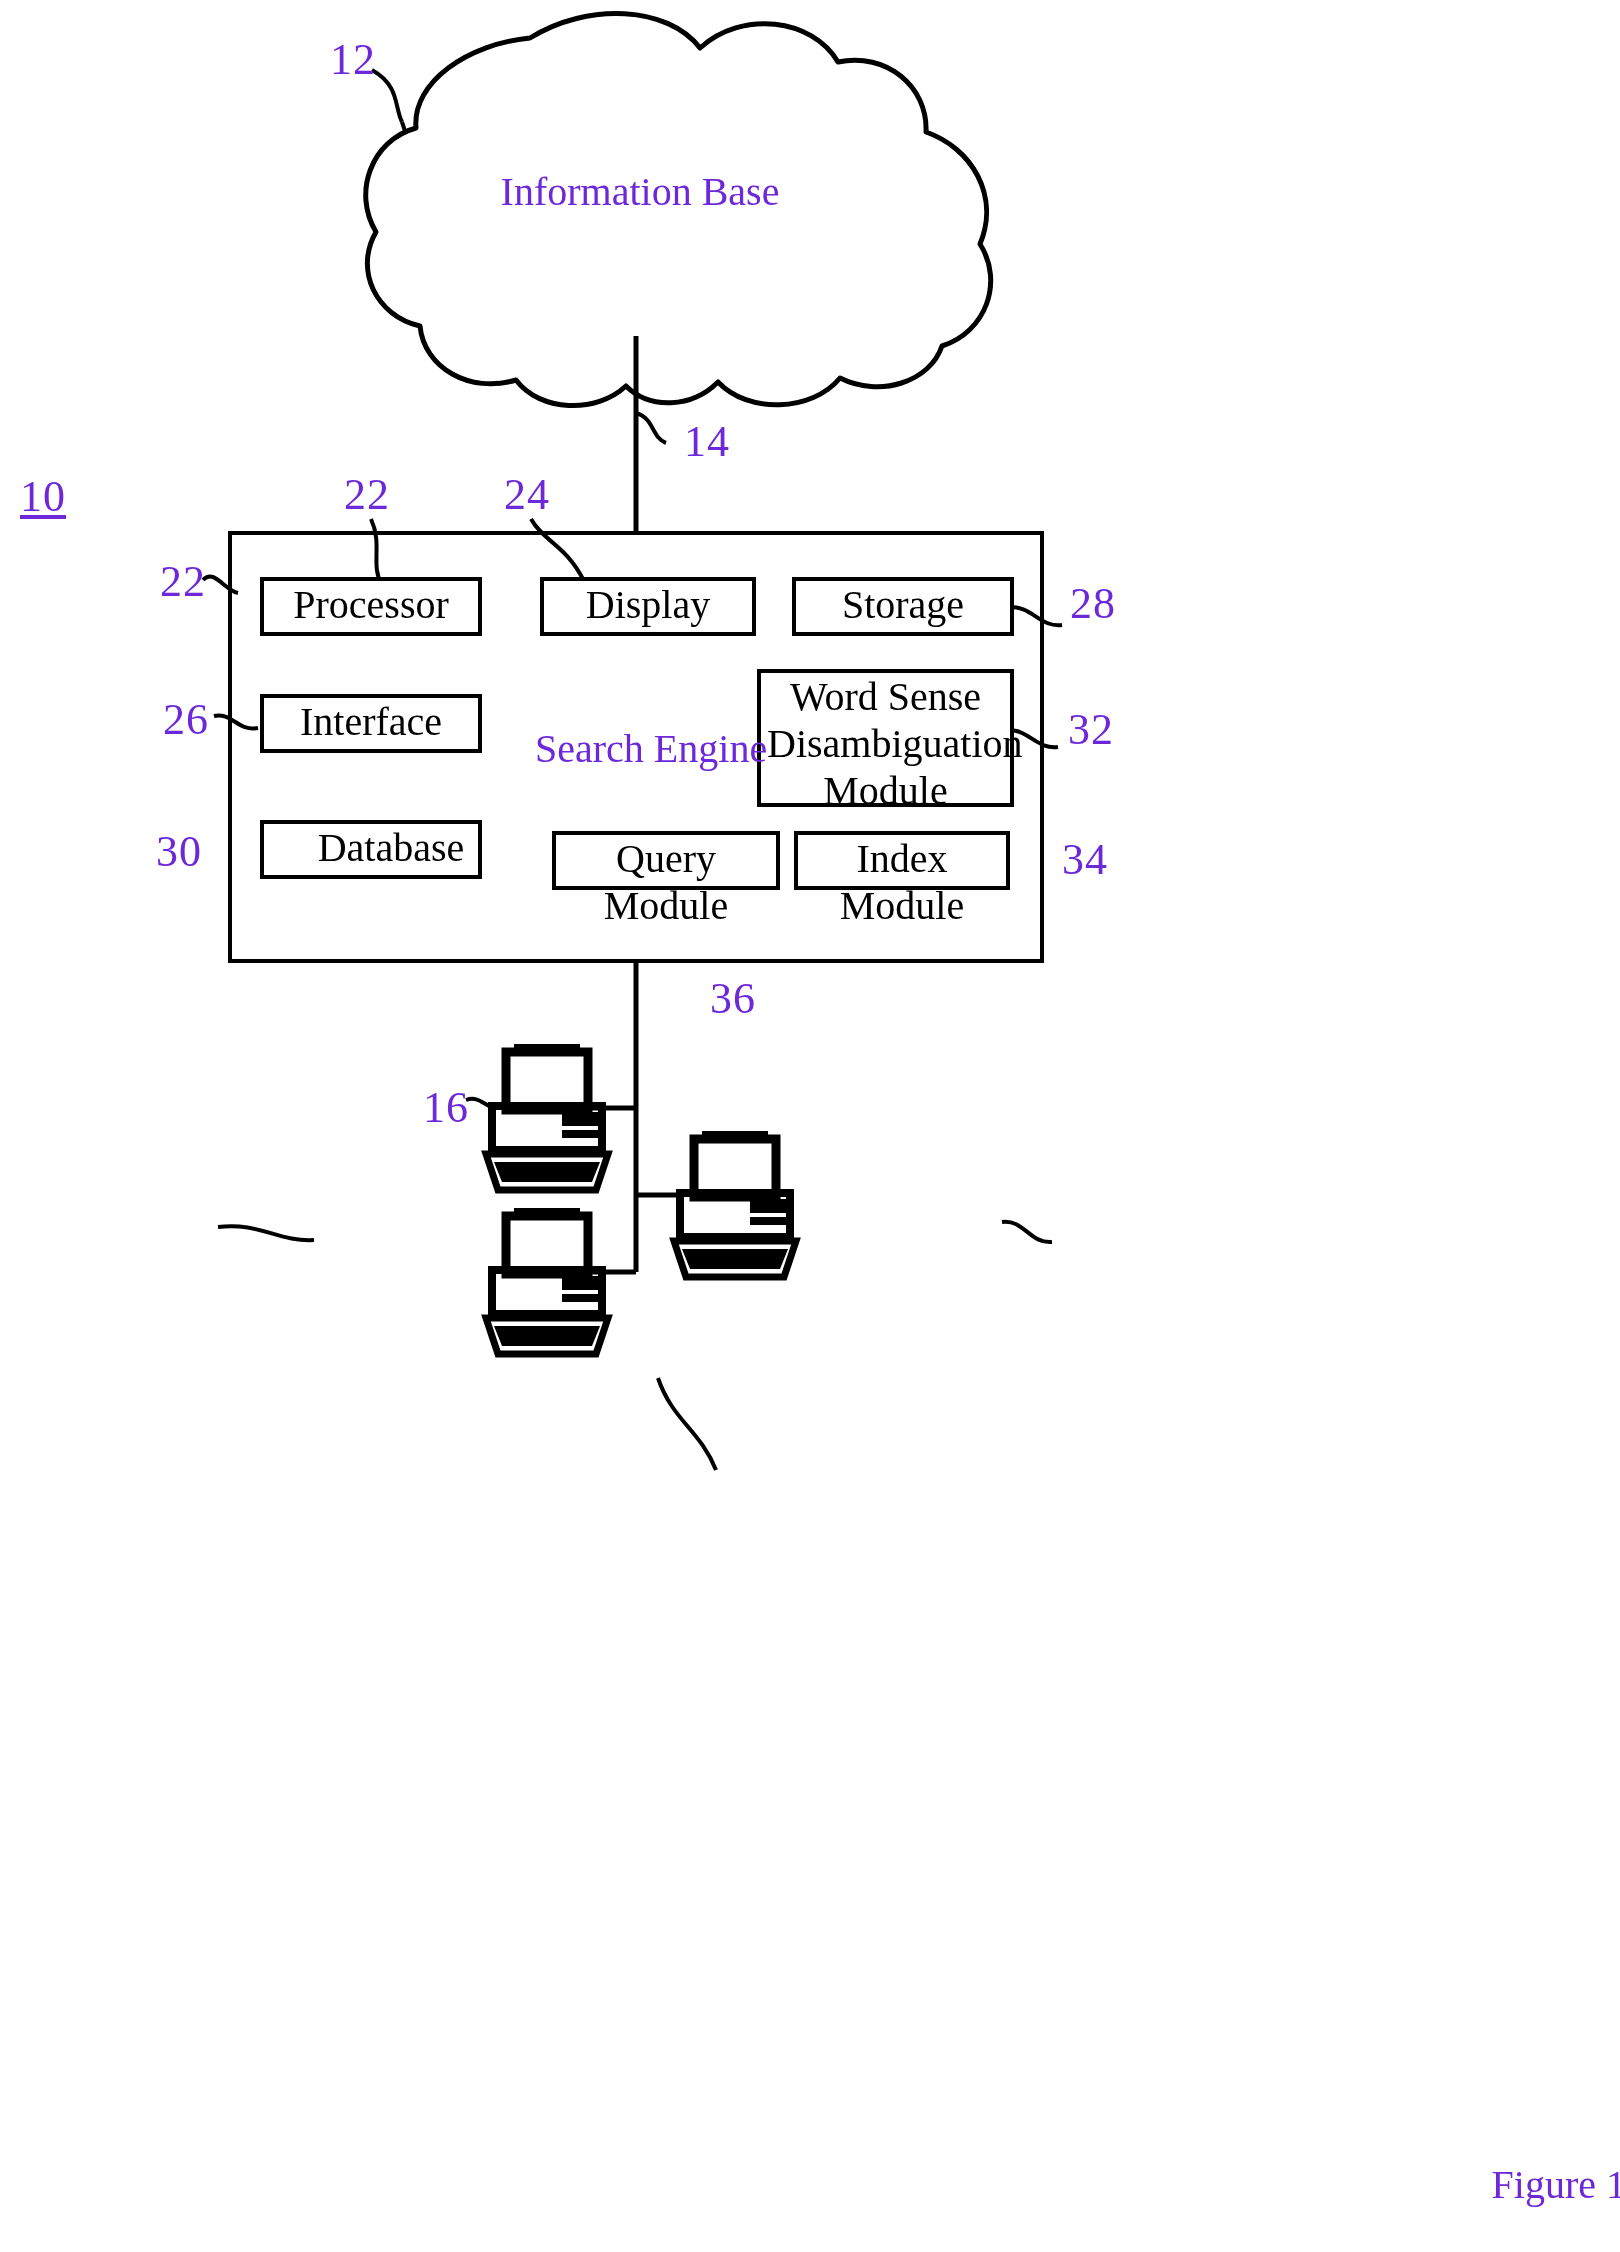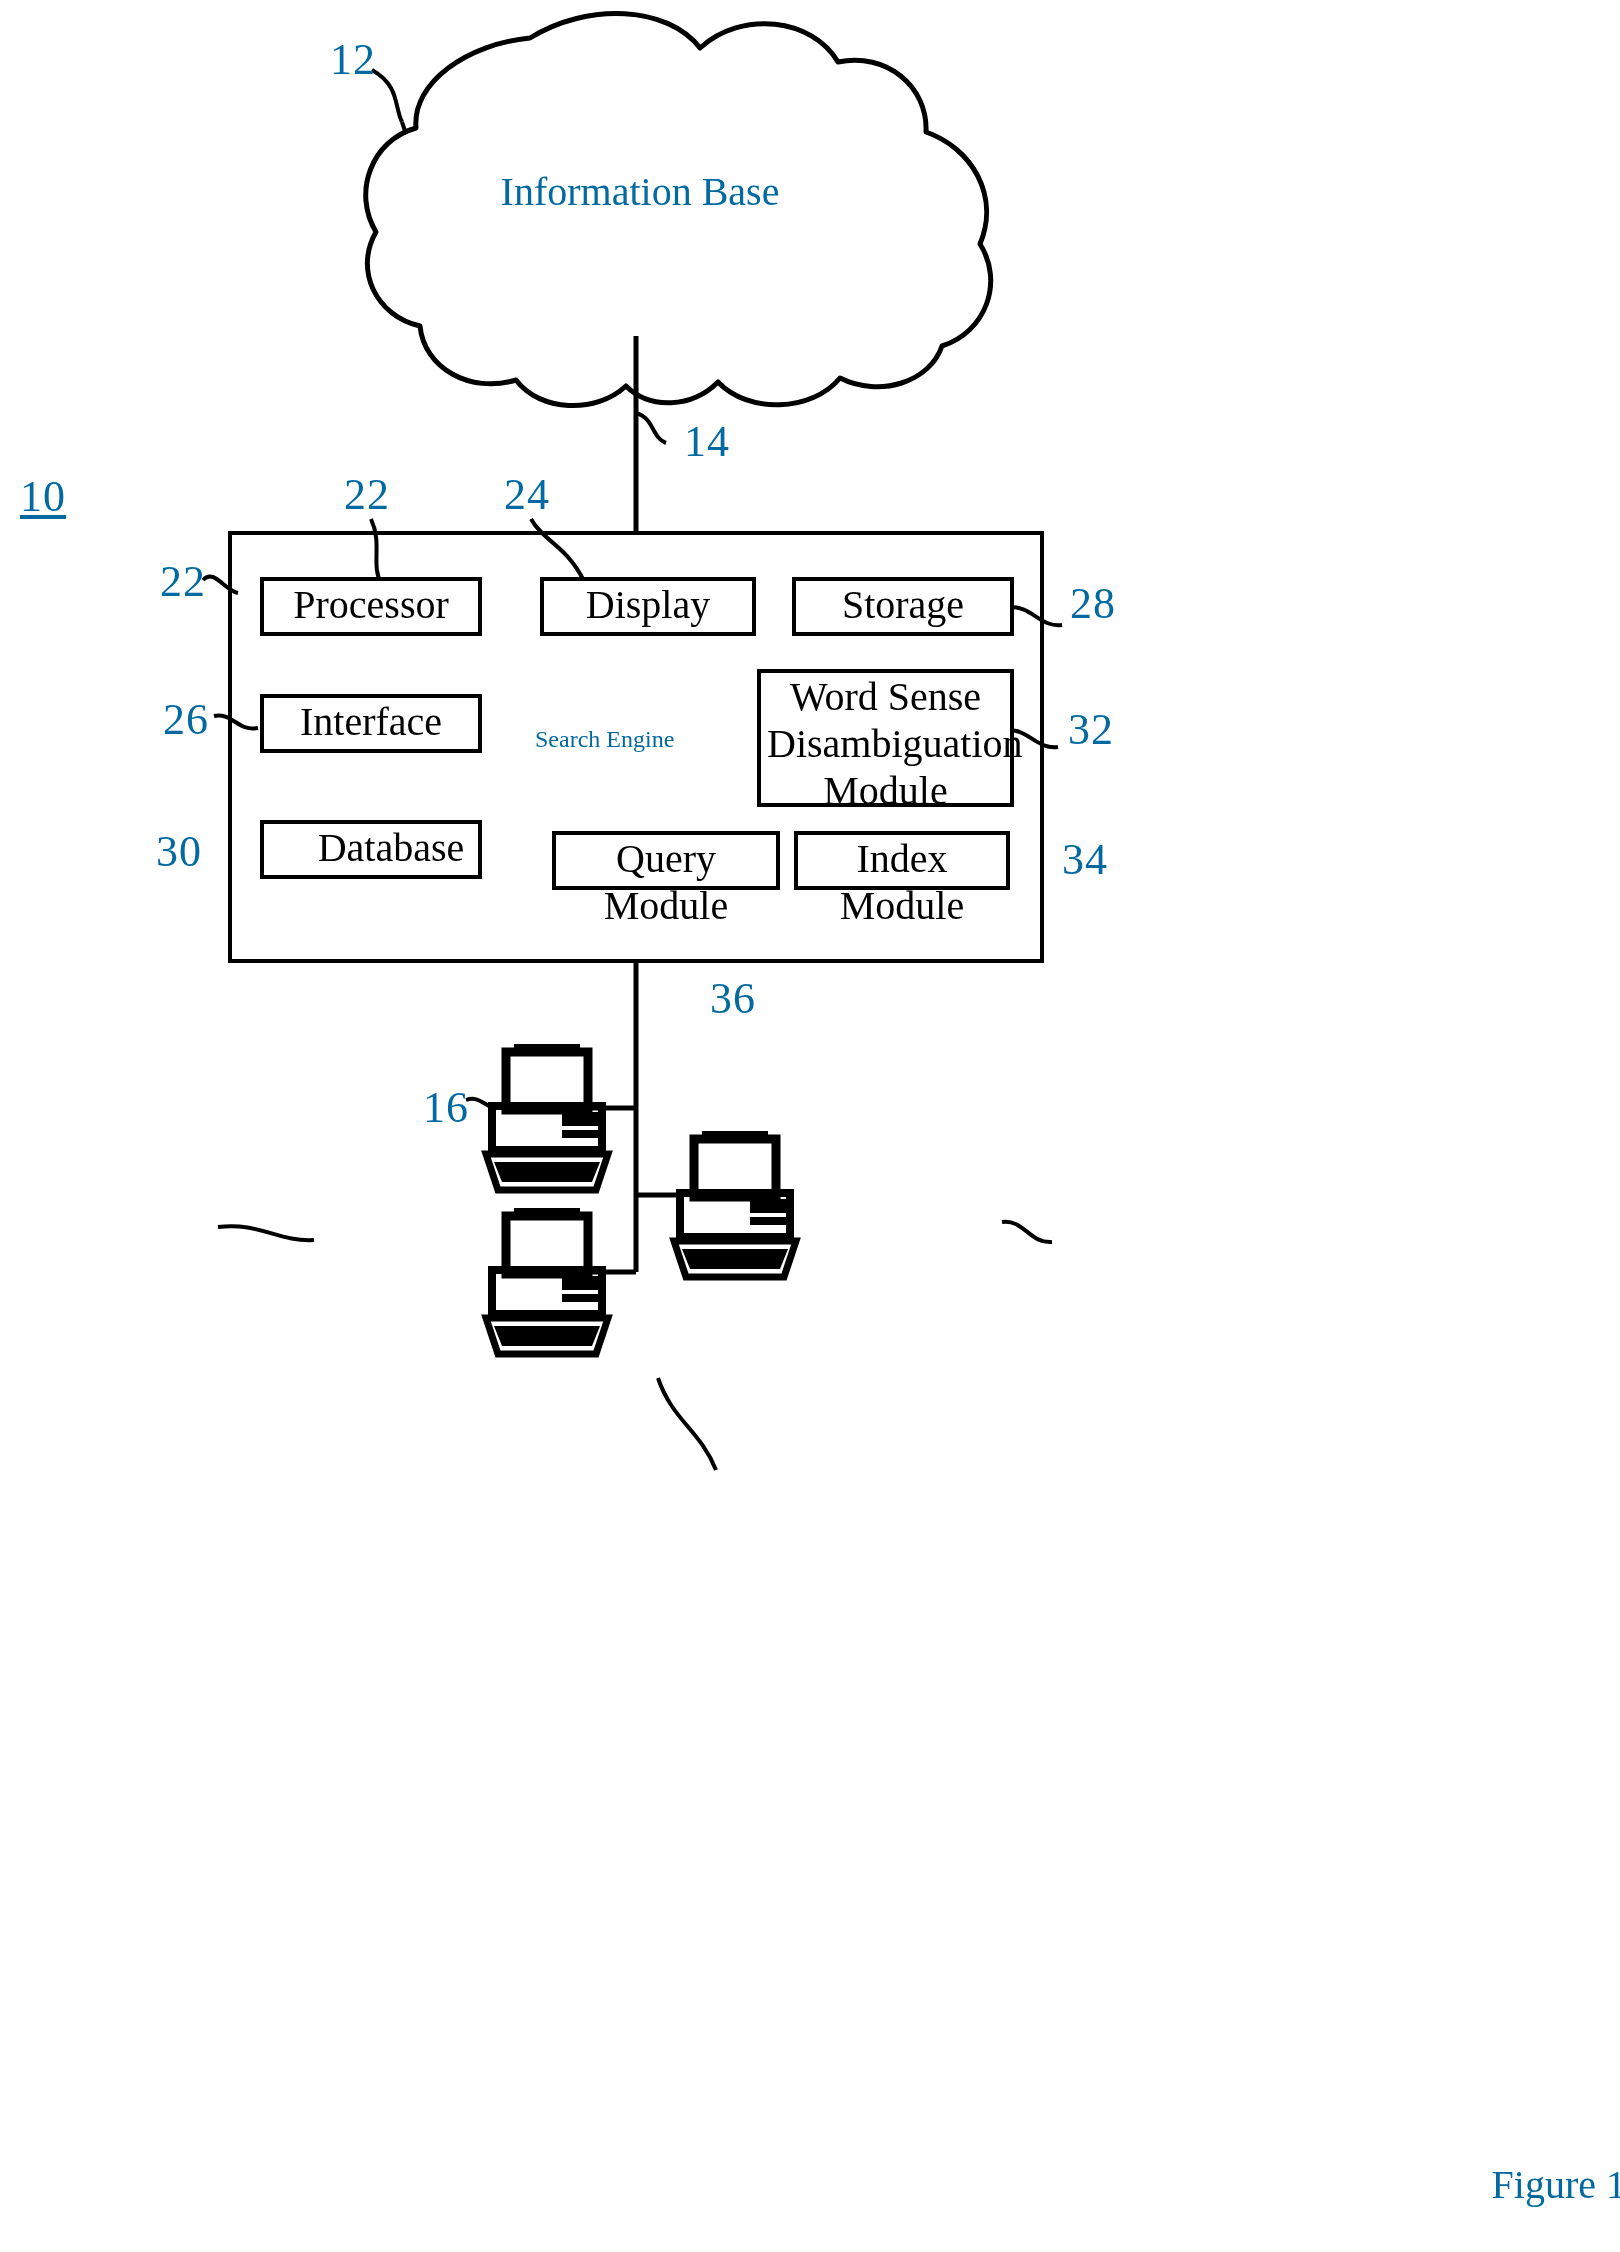--- a/index.html
+++ b/index.html
@@ -25,42 +25,42 @@
     top: 0;
     width: 1620px;
     height: 2252px;
   }
 
   
   .txt {
     position: absolute;
     white-space: pre;
     line-height: 1.08;
-    color: #0369a1;
+    color: #6d28d9;
   }
   .ref-num {
     font-size: 44px;
     letter-spacing: 1px;
   }
   .ref-num.underlined {
     text-decoration: underline;
     text-underline-offset: 4px;
   }
   .box-label {
     font-size: 40px;
     text-align: center;
   }
   .cloud-label {
     font-size: 40px;
     text-align: center;
     width: 100%;
   }
   .engine-label {
-    font-size: 24px;
-    text-align: left;
+    font-size: 40px;
+    text-align: center;
   }
   .fig-caption {
     font-size: 40px;
     text-align: right;
     width: 100%;
     padding-left: 6px;
   }
 
   
   .mod-box {

